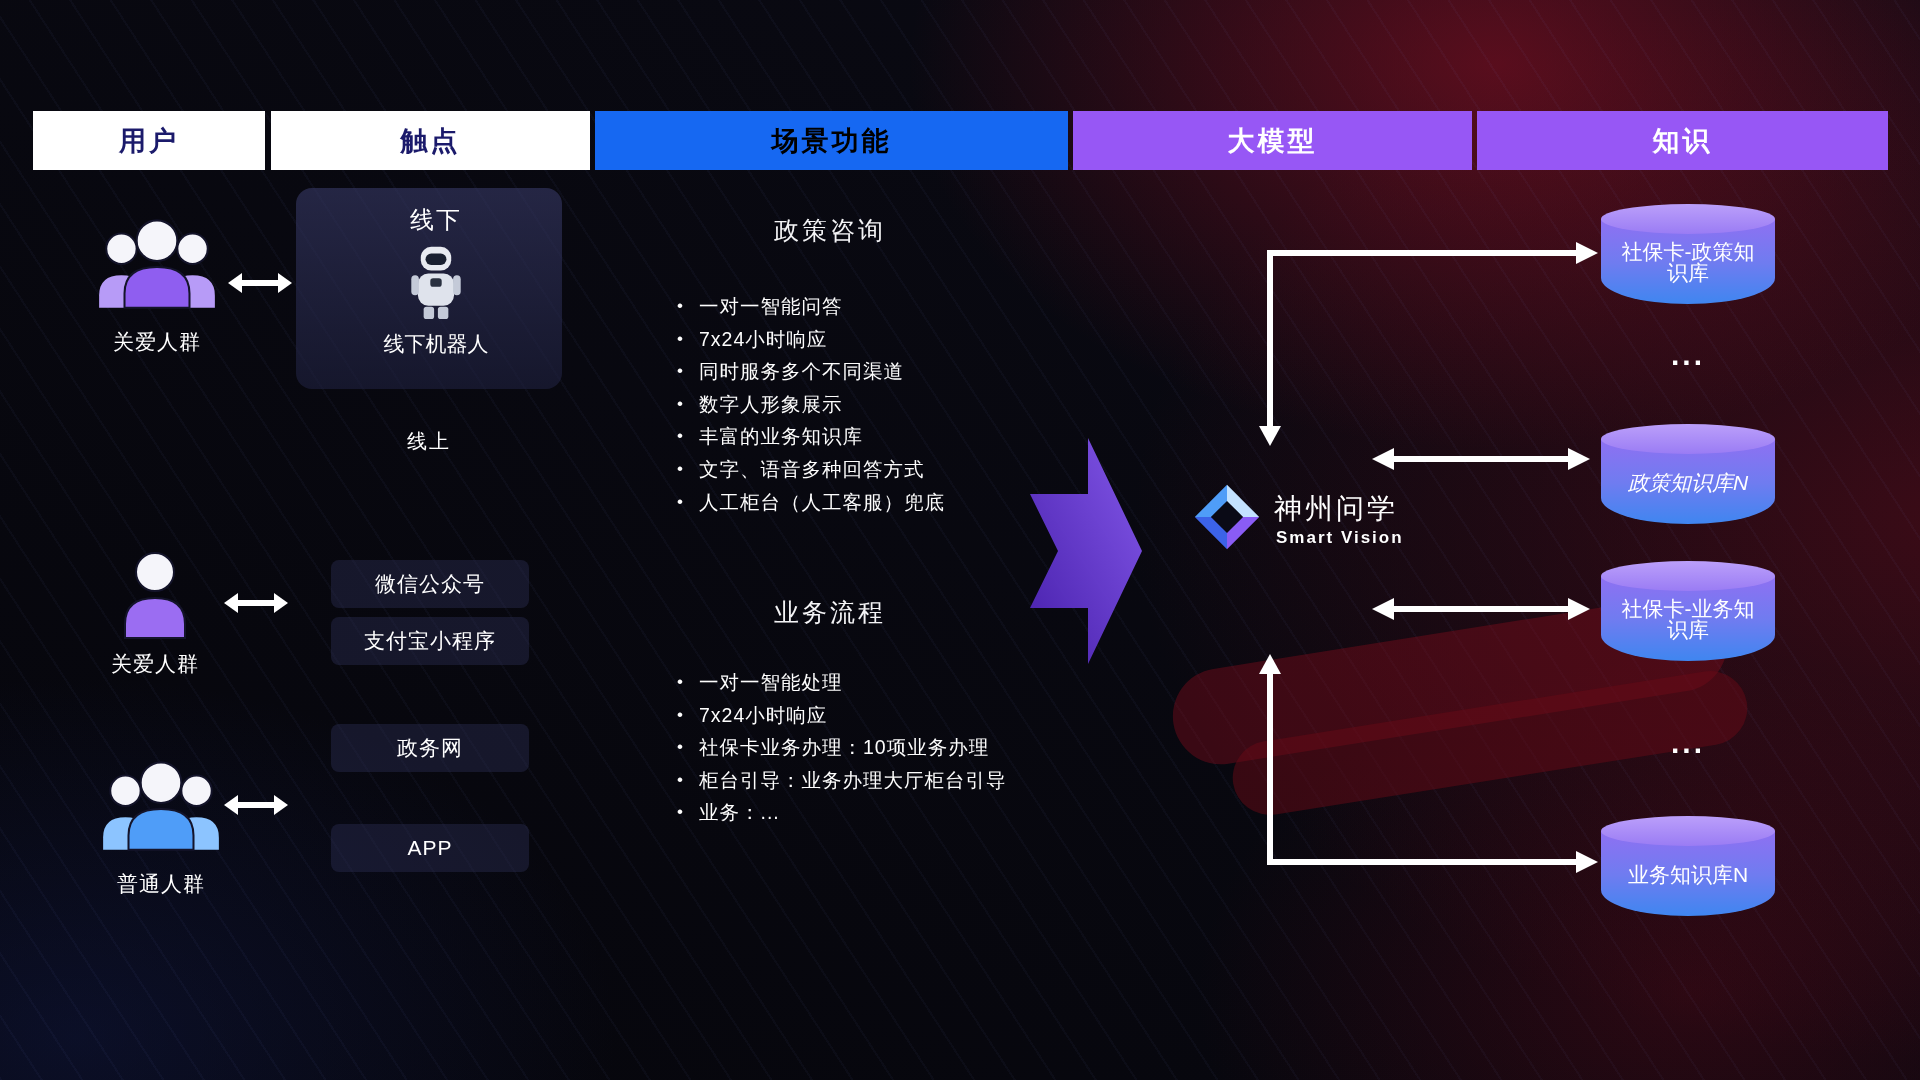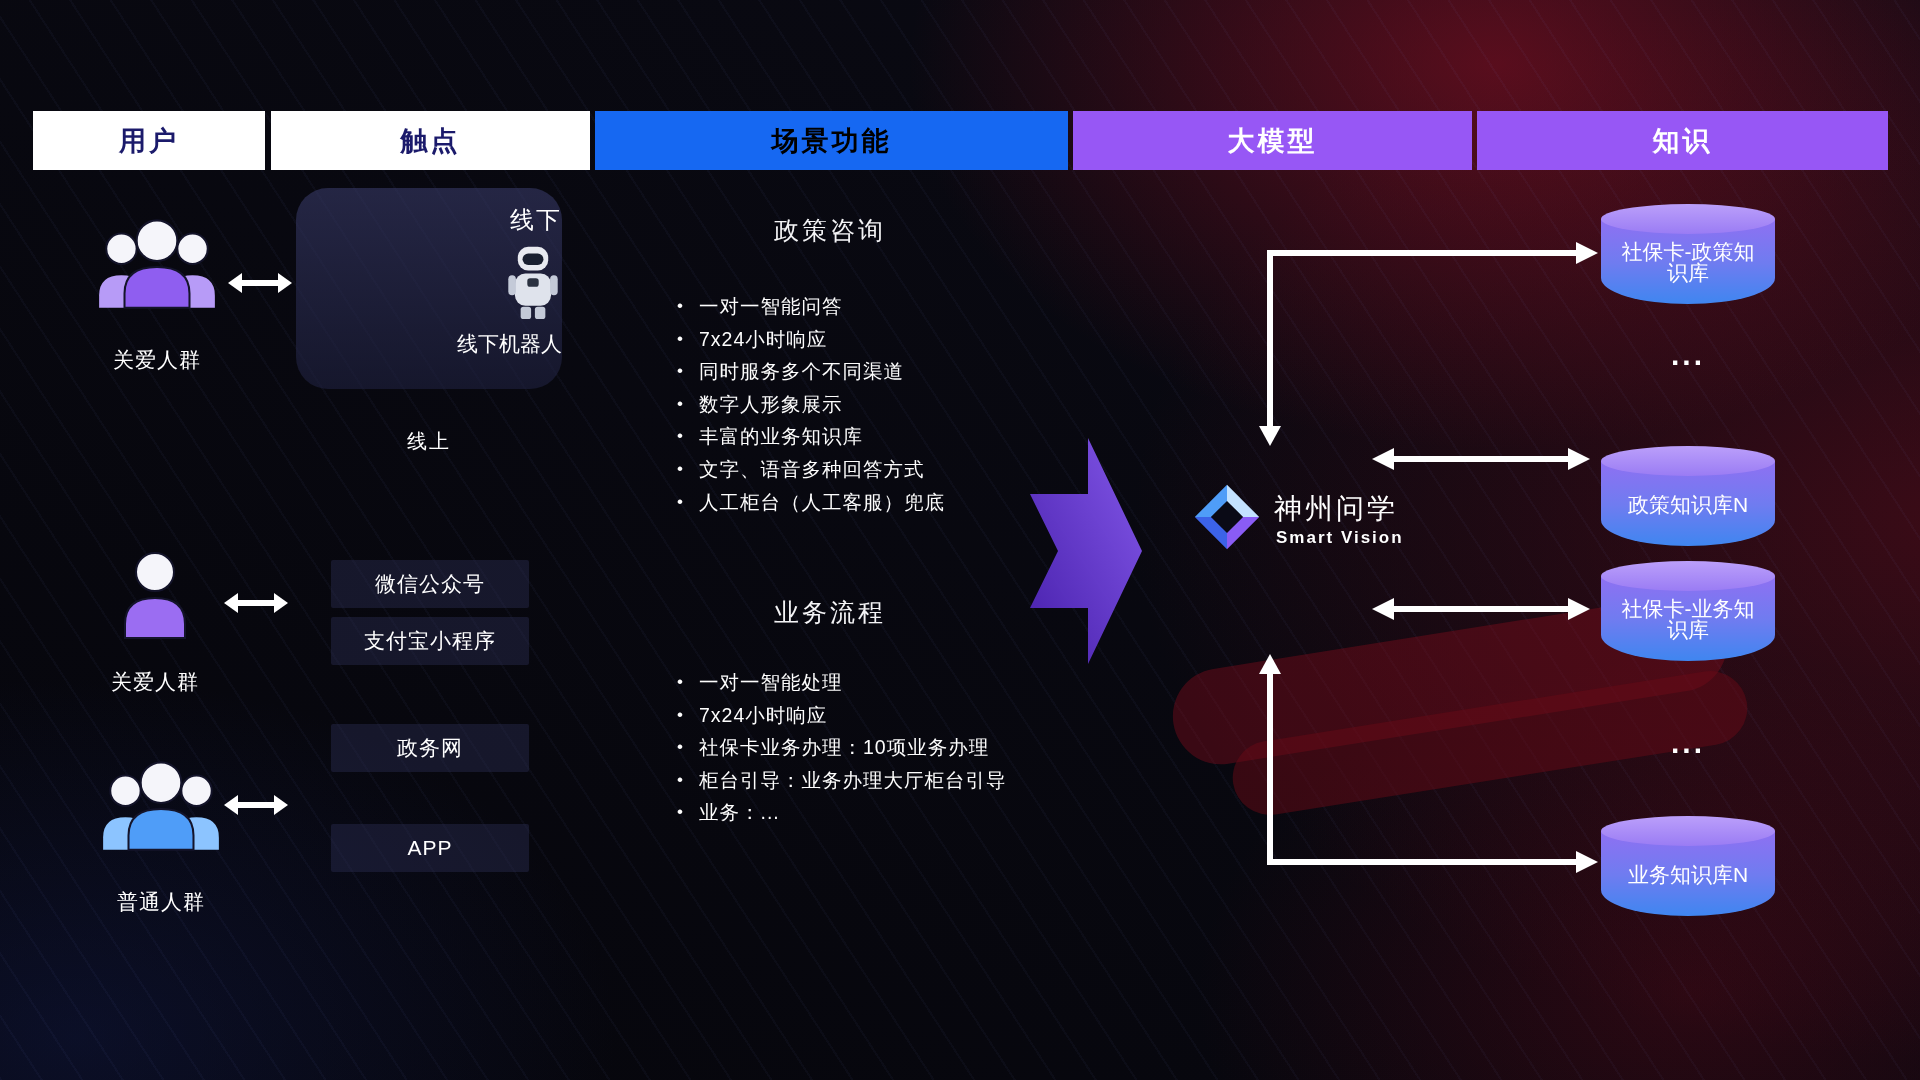--- a/index.html
+++ b/index.html
@@ -25,33 +25,33 @@
 
   
   .hd { position:absolute; top:111px; height:59px; display:flex; align-items:center;
     justify-content:center; font-size:27px; font-weight:bold; letter-spacing:3px; }
   .hd-white { background:#fff; color:#1b1a6b; }
   .hd-blue  { background:#1668f2; color:#000000; }
   .hd-purple{ background:#9757f5; color:#fff; }
 
   
   .user-block { position:absolute; text-align:center; }
-  .user-label { display:block; font-size:21px; color:#fff; margin-top:24px; letter-spacing:1px; }
+  .user-label { display:block; font-size:21px; color:#fff; margin-top:6px; letter-spacing:1px; }
   .darrow { position:absolute; }
 
   
   .tp-card { position:absolute; left:296px; top:188px; width:266px; height:201px;
-    border-radius:32px; background:linear-gradient(180deg, rgba(54,56,100,.62), rgba(30,32,62,.62));
-    text-align:right;padding-left:14px; }
+    border-radius:16px; background:linear-gradient(180deg, rgba(54,56,100,.62), rgba(30,32,62,.62));
+    text-align:center;padding-left:14px; }
   .tp-card-title { display:block; margin-top:16px; font-size:24px; letter-spacing:2px; }
   .tp-card-robot { margin-top:8px; }
   .tp-card-sub { display:block; margin-top:6px; font-size:21px; }
   .tp-online { position:absolute; left:296px; top:428px; width:266px; text-align:center;
     font-size:20px; letter-spacing:2px; }
-  .tp-pill { position:absolute; left:331px; width:198px; height:48px; border-radius:2px;
+  .tp-pill { position:absolute; left:331px; width:198px; height:48px; border-radius:8px;
     background:rgba(42,44,80,.45); display:flex; align-items:center; justify-content:center;
     font-size:21px; letter-spacing:1px;text-align:center; }
 
   
   .sc-title { position:absolute; left:660px; width:340px; text-align:center;
     font-size:25px; letter-spacing:3px; color:#f4f4f6; }
   .sc-list { position:absolute; left:677px; list-style:none; font-size:19.5px;
     line-height:32.6px; color:#fdfdfd; letter-spacing:1px; }
   .sc-list li { position:relative; padding-left:22px; }
   .sc-list li::before { content:"•"; position:absolute; left:0; top:0; font-size:17px; }
@@ -222,21 +222,21 @@
     <polygon points="1259,674 1281,674 1270,654" fill="#fff"></polygon>
     <polygon points="1576,851 1576,873 1598,862" fill="#fff"></polygon>
   </svg>
 
   <div class="db" style="top:204px;">
     <div class="db-body"></div>
     <div class="db-top"></div>
     <div class="db-label">社保卡-政策知识库</div>
   </div>
   <div class="dots" style="top:338px;">...</div>
-  <div class="db" style="top:446px;">
+  <div class="db" style="top:424px;font-style:italic;">
     <div class="db-body"></div>
     <div class="db-top"></div>
     <div class="db-label">政策知识库N</div>
   </div>
   <div class="db" style="top:561px;">
     <div class="db-body"></div>
     <div class="db-top"></div>
     <div class="db-label">社保卡-业务知识库</div>
   </div>
   <div class="dots" style="top:726px;">...</div>

